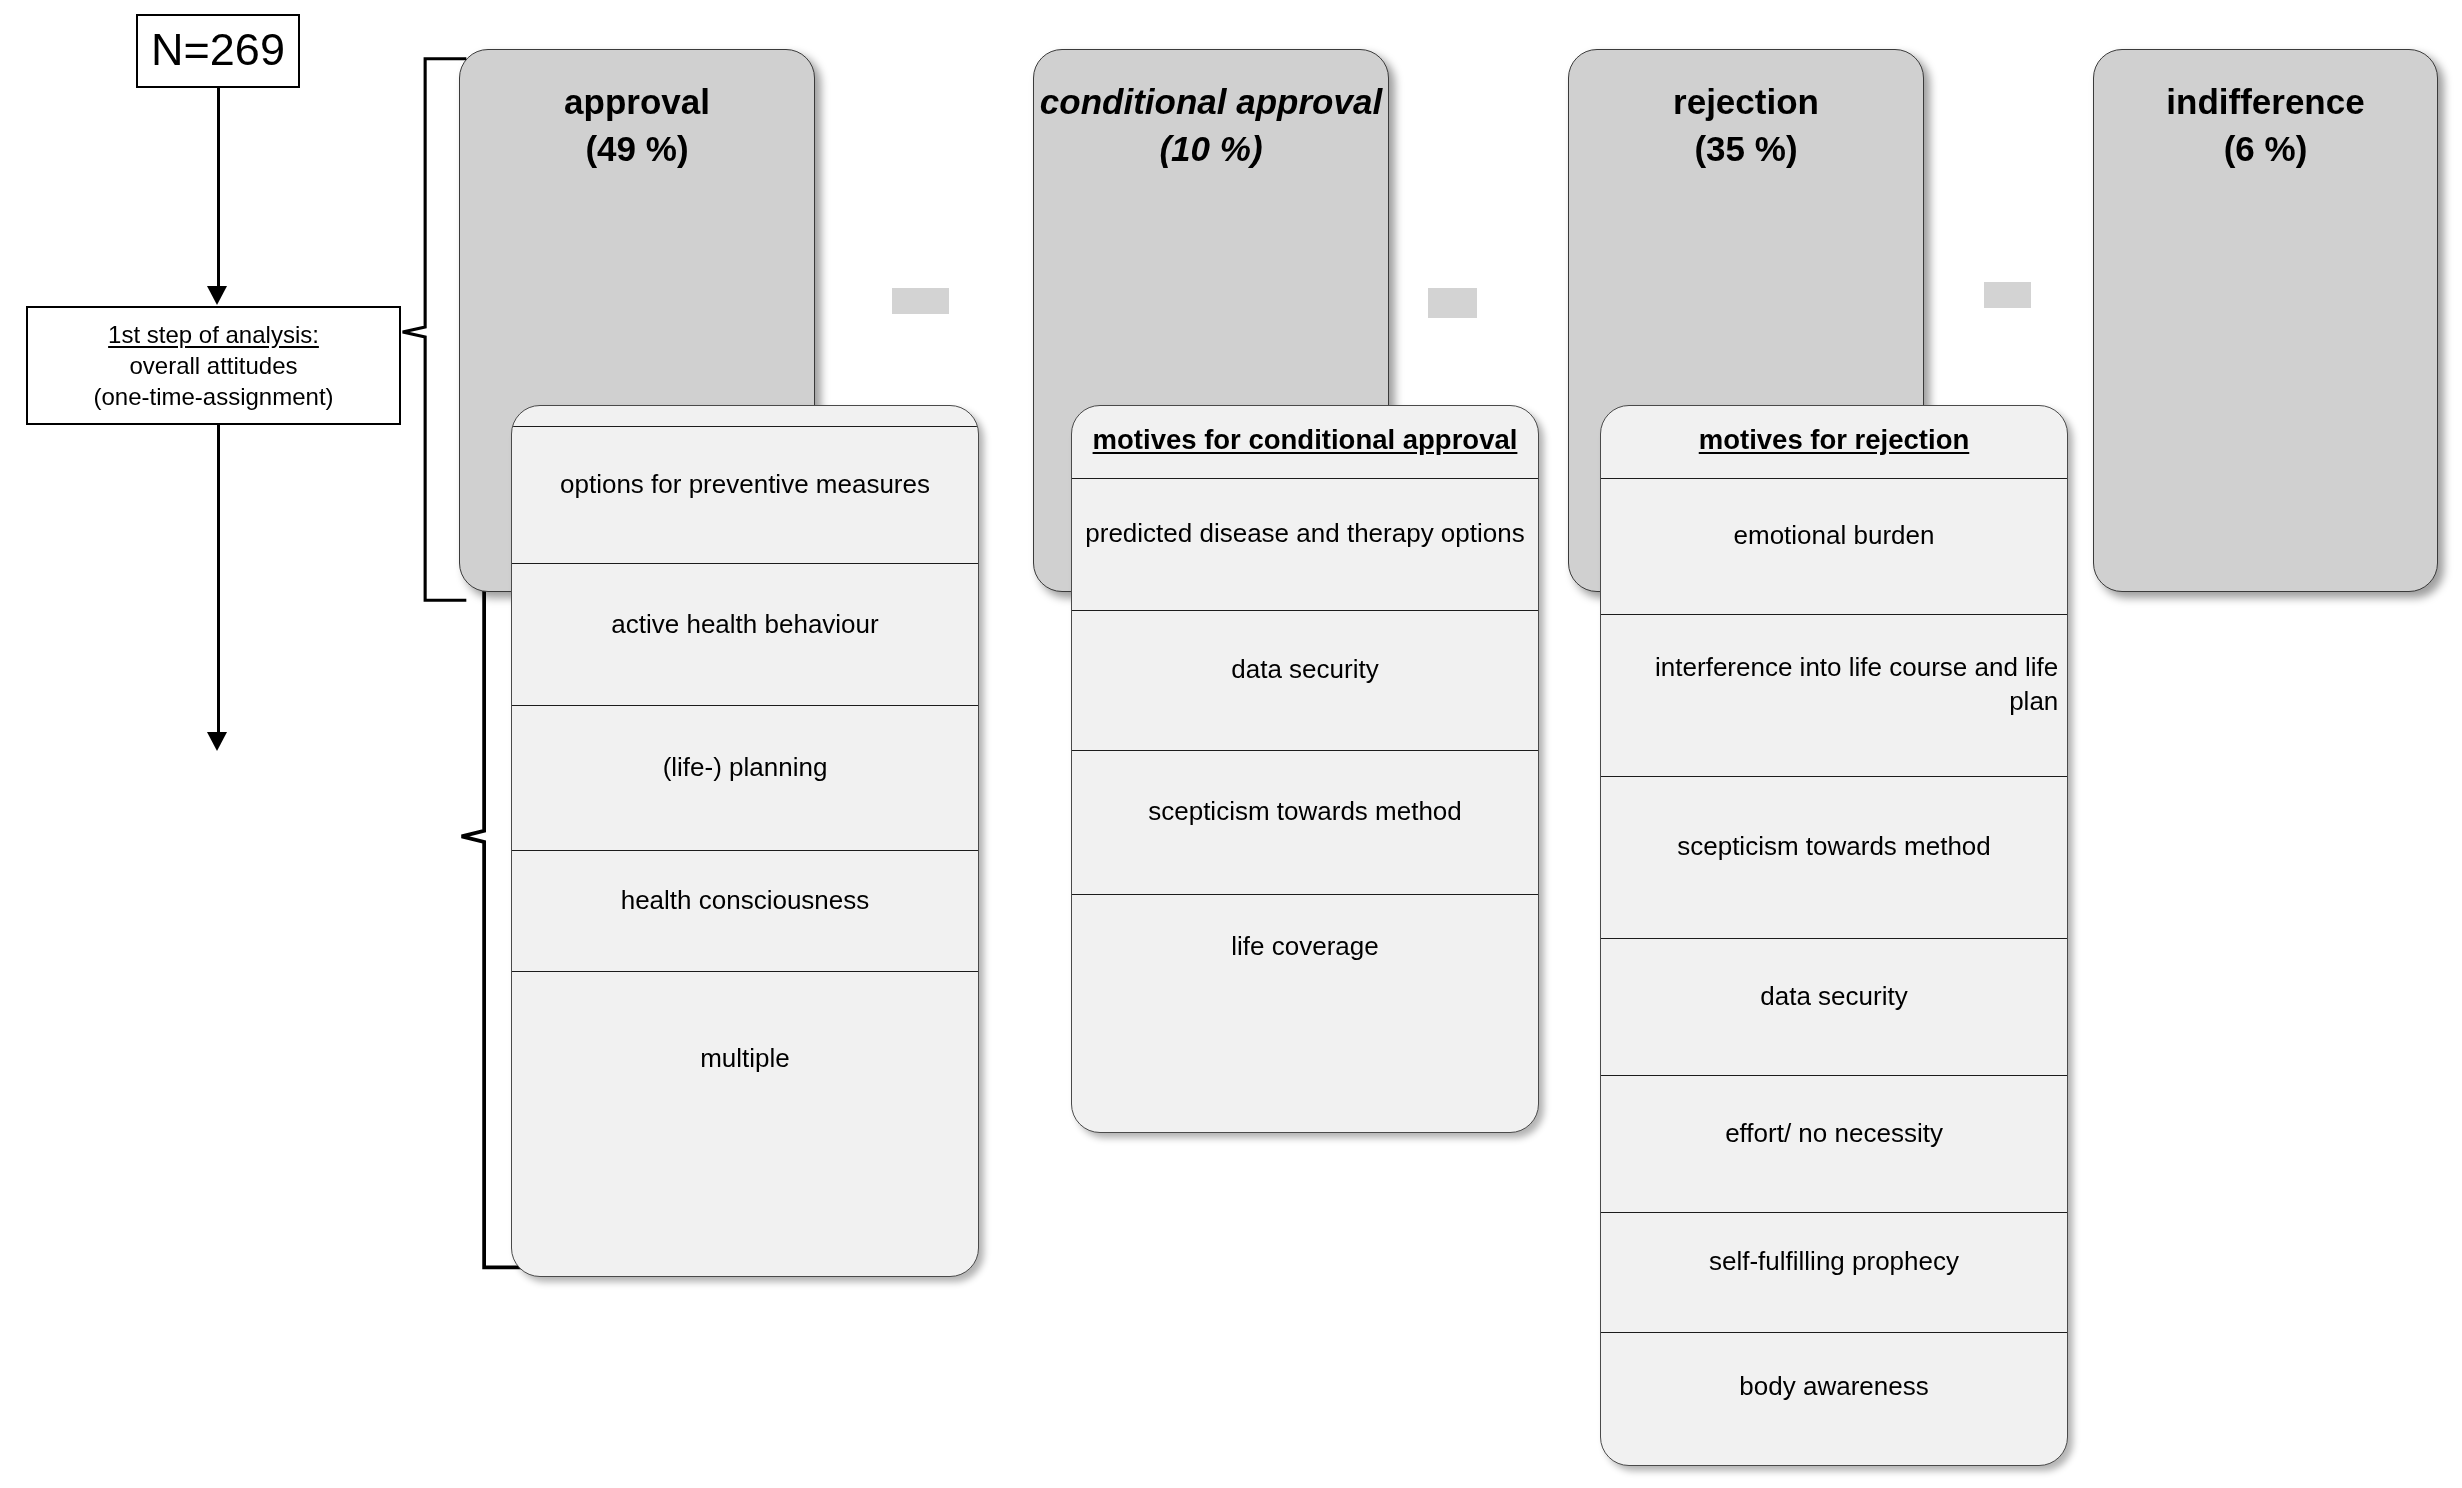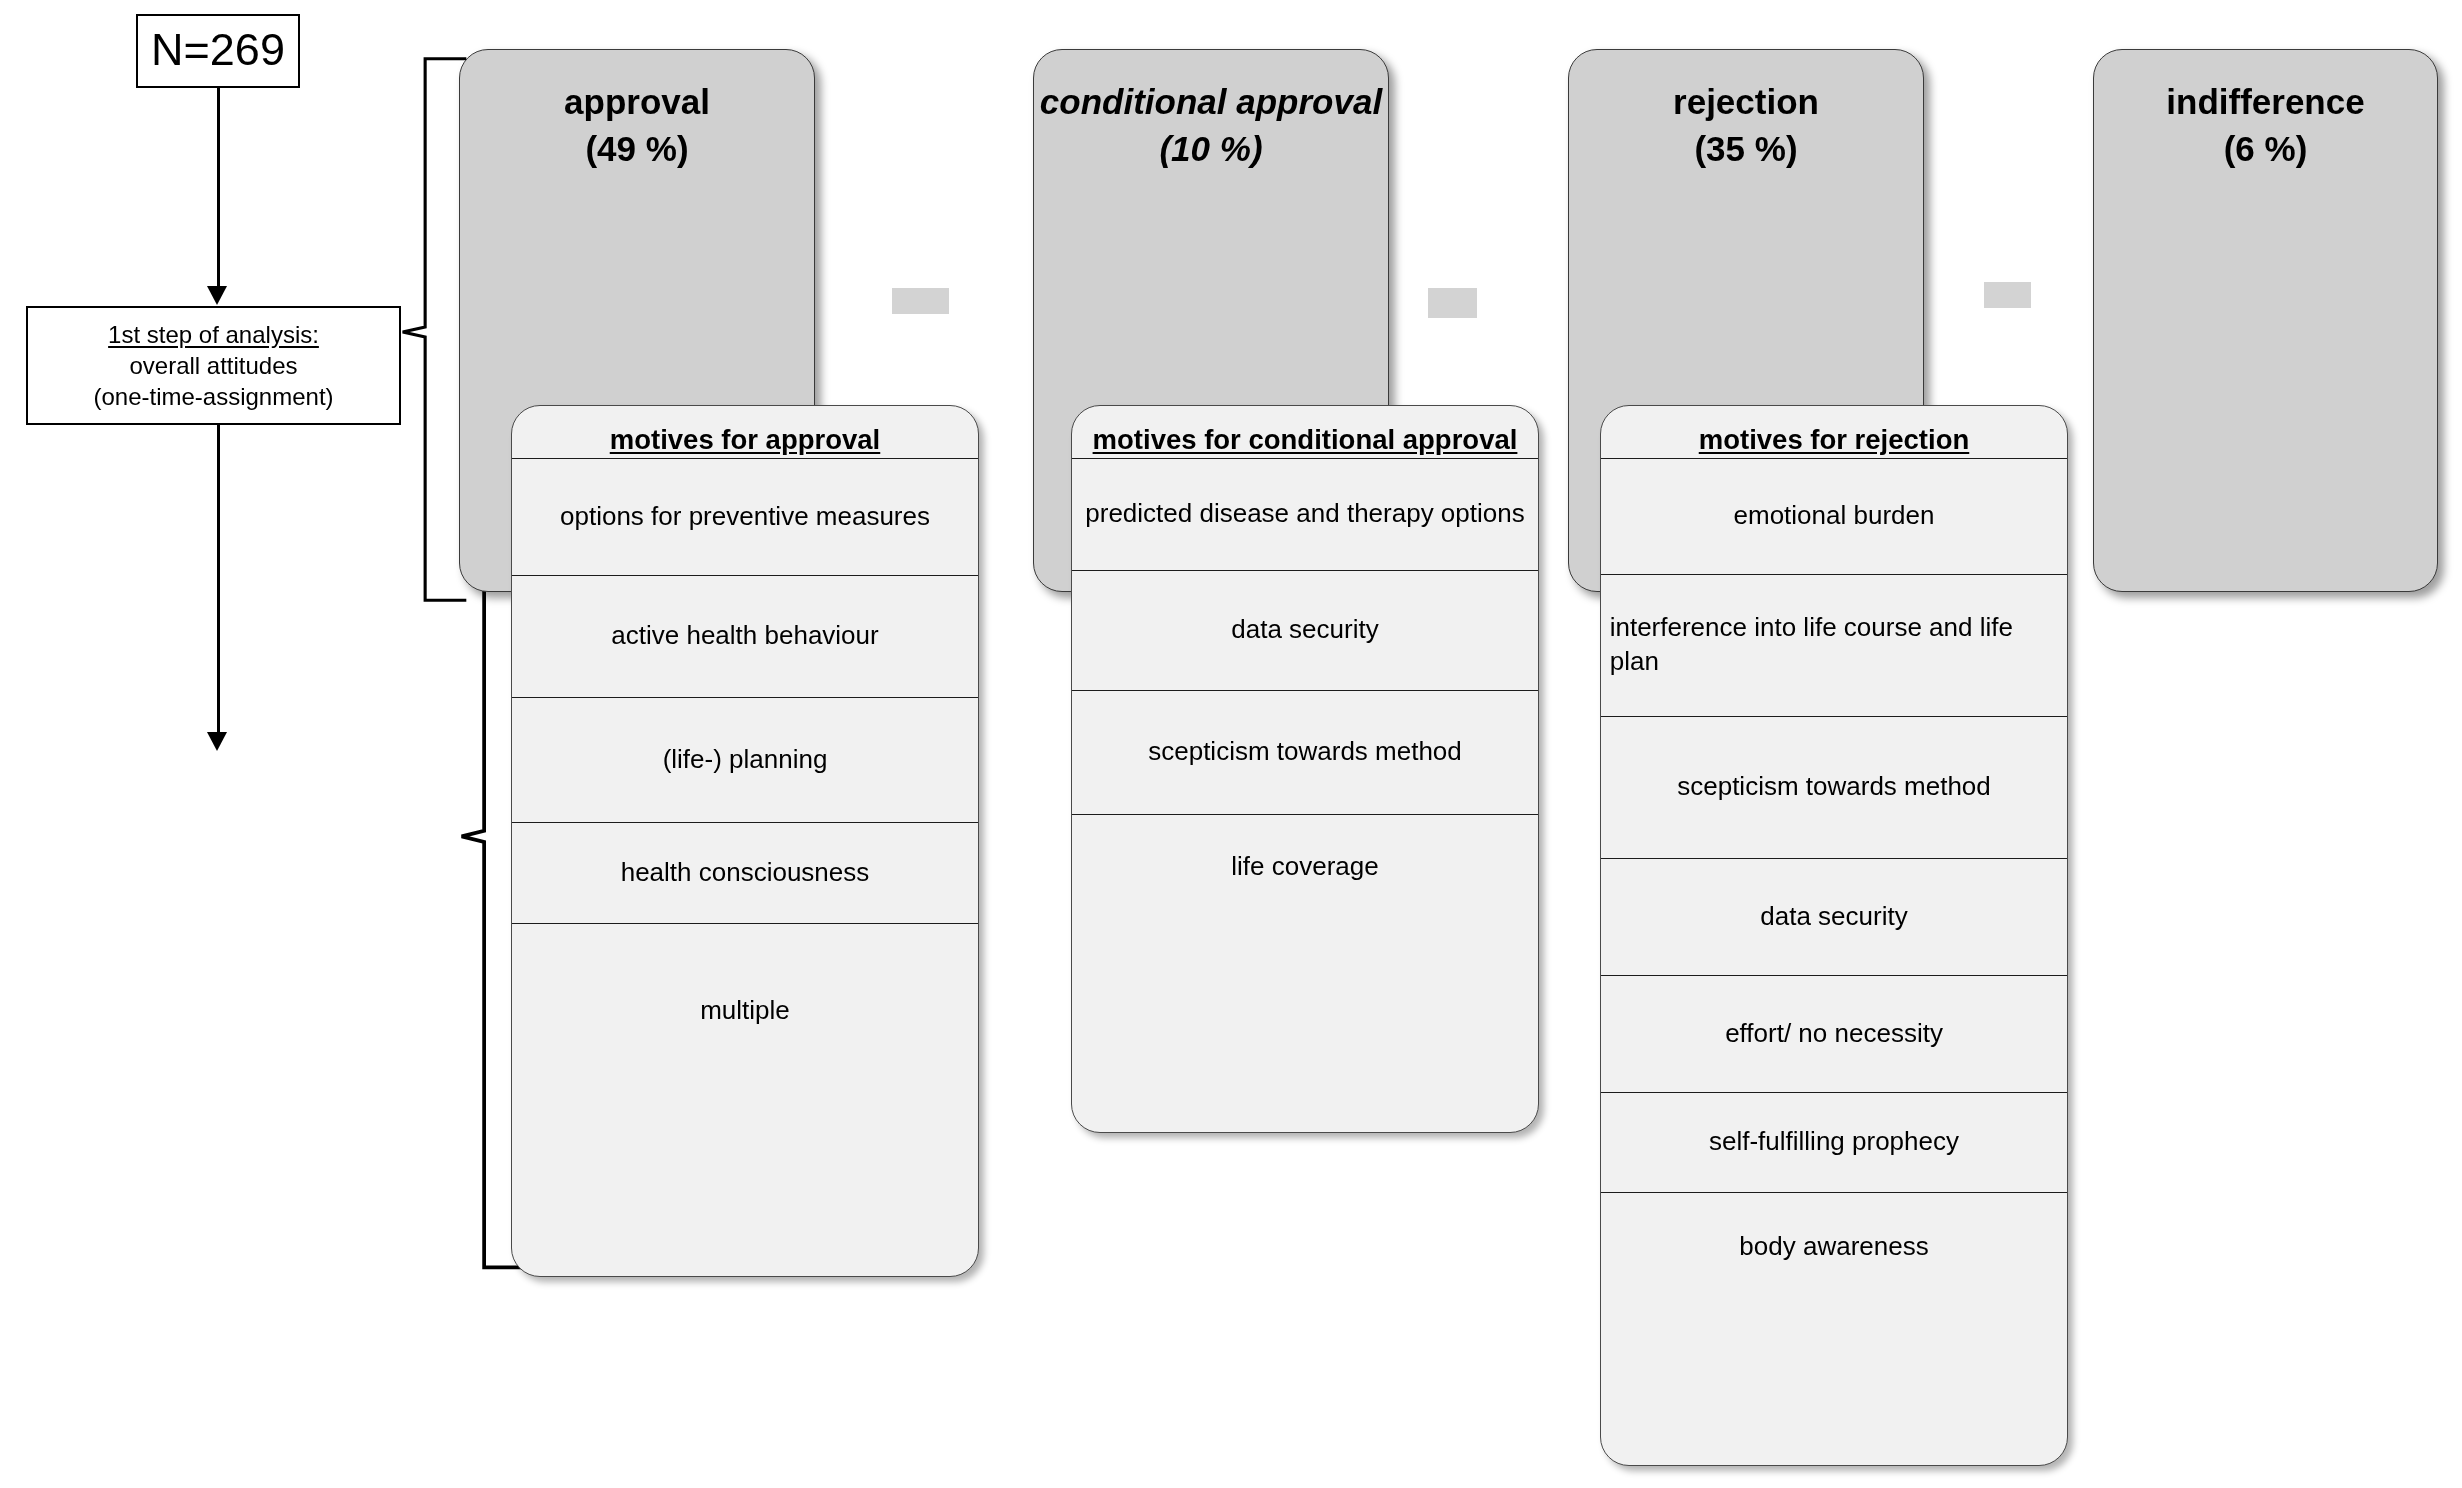--- a/index.html
+++ b/index.html
@@ -104,25 +104,26 @@
   .motive-rows {
     flex: 1 1 auto;
     display: flex;
     flex-direction: column;
   }
   .motive-row {
     border-top: 1.9px solid #1c1c1c;
     display: flex;
     align-items: center;
     justify-content: center;
-    text-align: left;
+    text-align: right;
     font-size: 26px;
     line-height: 1.30;
     box-sizing: border-box;
     padding: 0 8.7px;
+    margin-top: 20px;
   }
 
   
   .dash {
     position: absolute;
     background: #d3d3d3;
   }
 </style>
 </head>
 <body>
@@ -172,21 +173,20 @@
   <div class="attitude-card" style="left:2093px; top:49px; width:345px; height:543px;">
     <div>indifference</div>
     <div class="pct">(6 %)</div>
   </div>
 
   <div class="dash" style="left:892px; top:288px; width:57px; height:26px;"></div>
   <div class="dash" style="left:1428px; top:288px; width:49px; height:30px;"></div>
   <div class="dash" style="left:1984px; top:282px; width:47px; height:26px;"></div>
 
   <div class="motive-card" style="left:511px; top:405px; width:468px; height:872px;">
-    <div class="motive-head">motives for approval</div>
     <div class="motive-rows">
       <div class="motive-row" style="height:117px;">options for preventive measures</div>
       <div class="motive-row" style="height:122px;">active health behaviour</div>
       <div class="motive-row" style="height:125px;">(life-) planning</div>
       <div class="motive-row" style="height:101px;">health consciousness</div>
       <div class="motive-row" style="height:175px;">multiple</div>
     </div>
   </div>
 
   <div class="motive-card" style="left:1071px; top:405px; width:468px; height:728px;">

